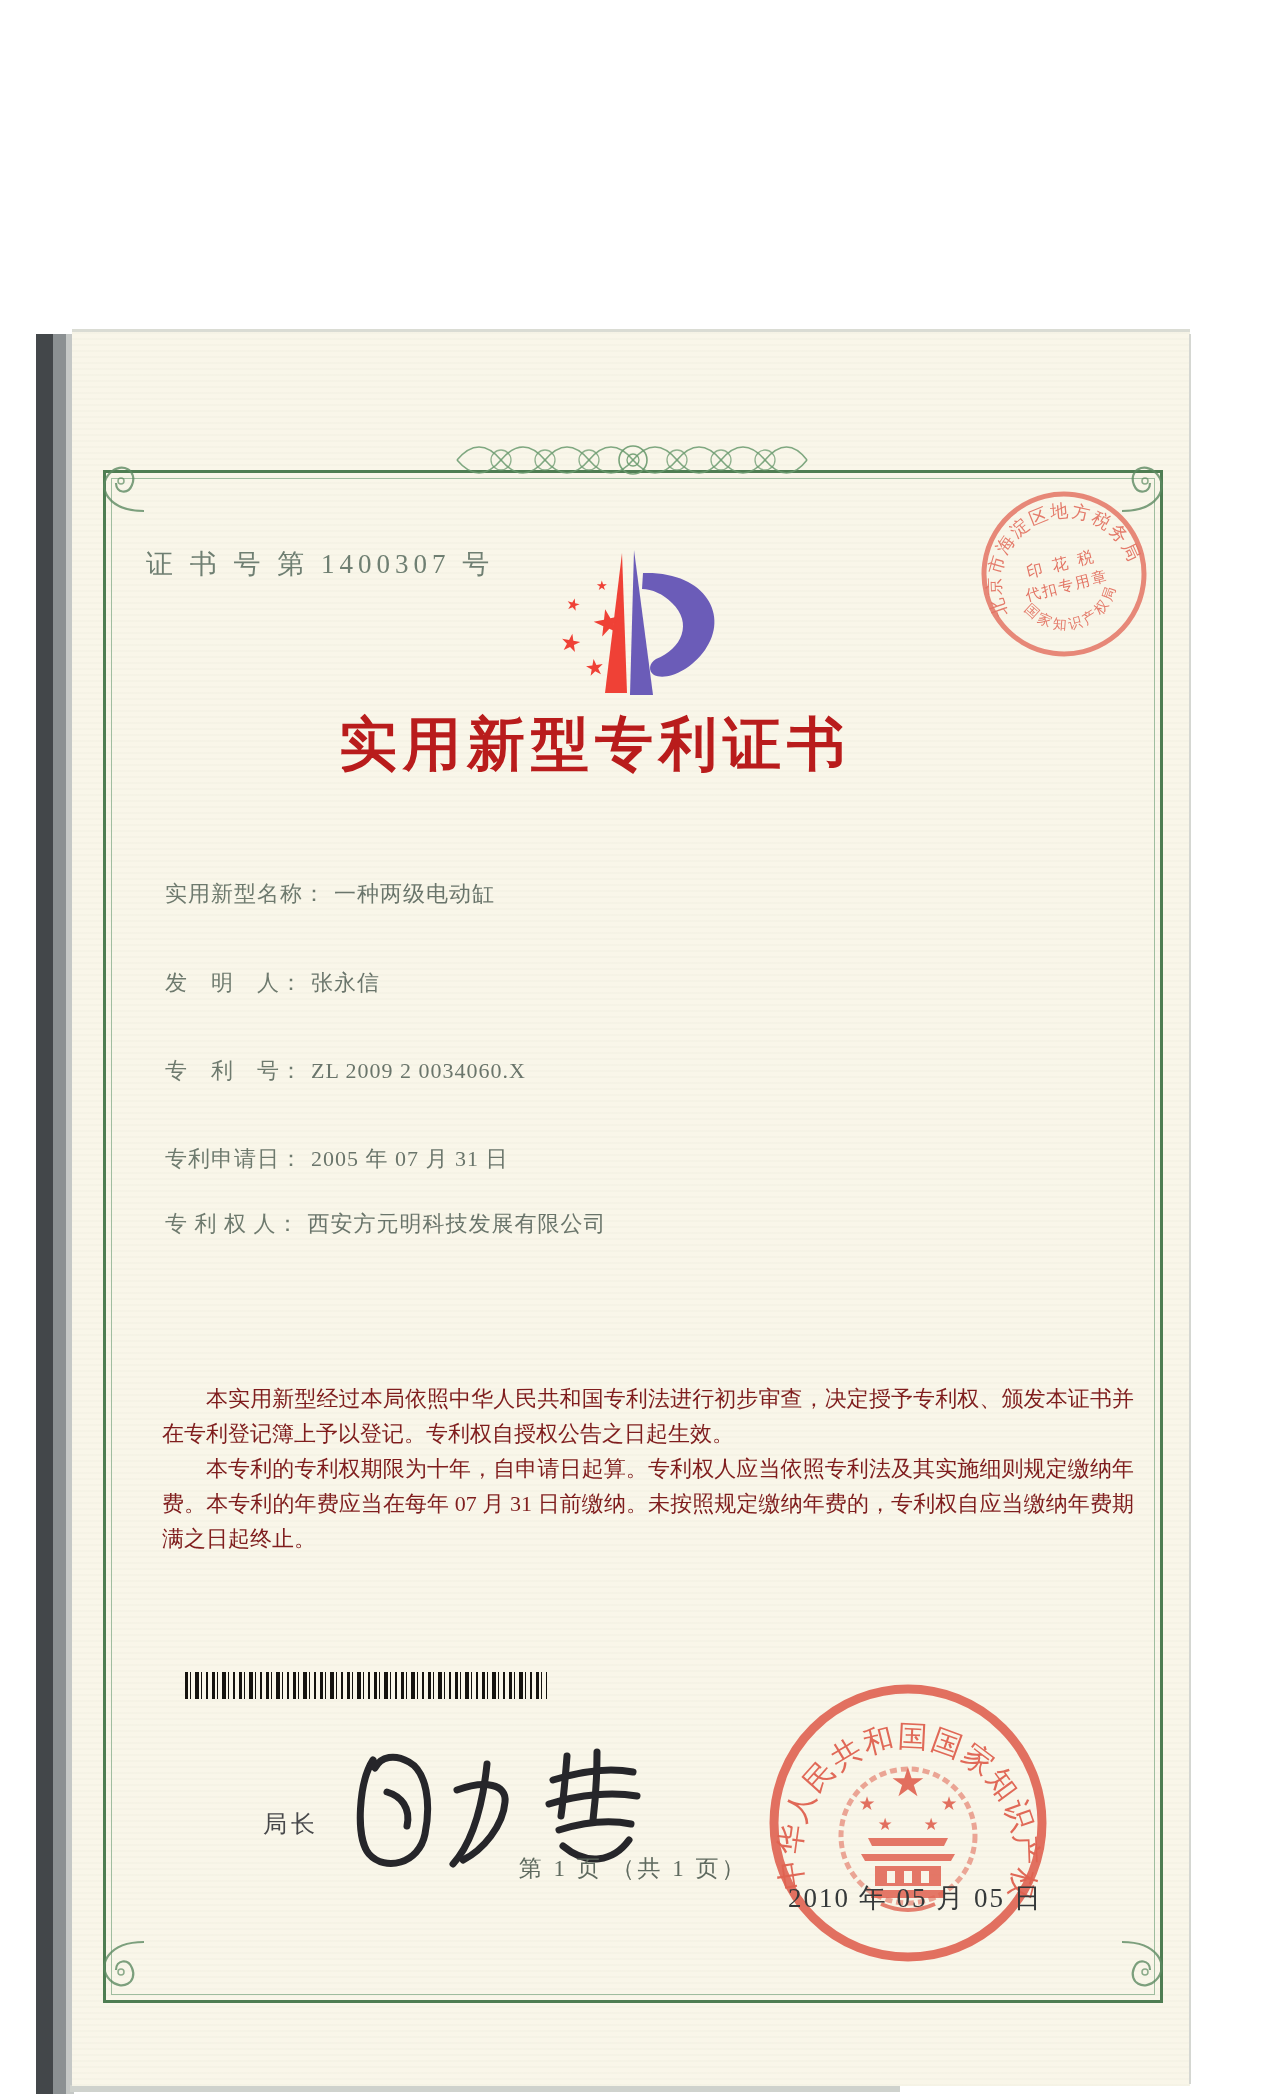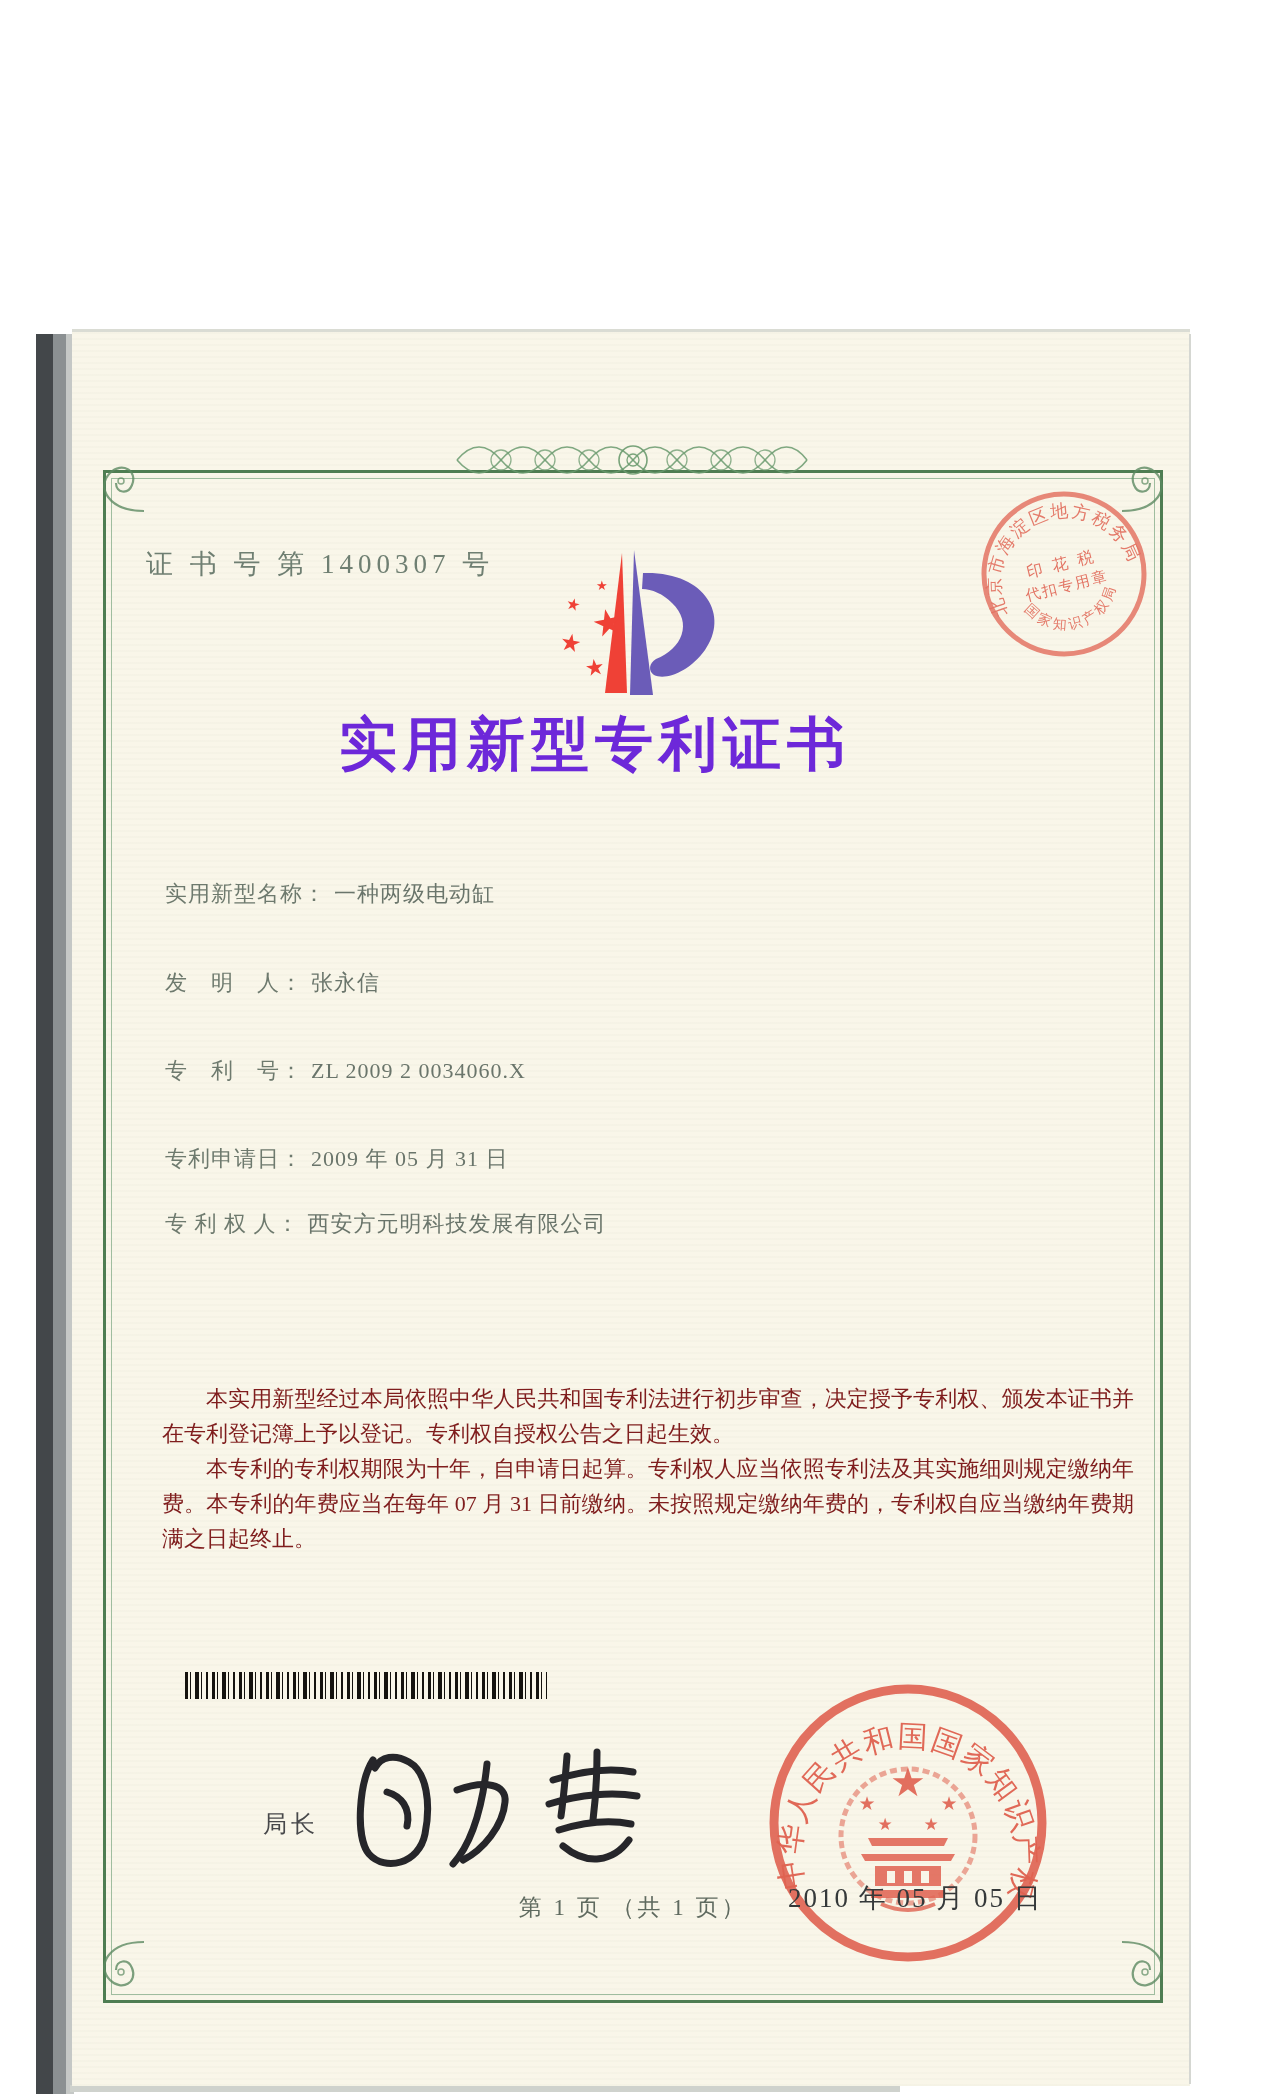--- a/index.html
+++ b/index.html
@@ -25,21 +25,21 @@
   .frame-inner { position:absolute; left:111px; top:478px; width:1044px; height:1517px;
                  border:1px solid #9fbd9f; }
   .corner-orn { position:absolute; width:60px; height:60px; }
 
   .top-ornament { position:absolute; left:452px; top:420px; width:360px; height:74px; }
 
   
   .cert-number { position:absolute; left:146px; top:546px; font-size:27px; letter-spacing:5px;
                  color:#6f7f72; }
   .title { position:absolute; left:300px; top:706px; width:590px; text-align:center;
-           font-size:58px; font-weight:bold; letter-spacing:6px; color:#6d28d9; }
+           font-size:58px; font-weight:bold; letter-spacing:6px; color:#b91c1c; }
 
   .field-row { position:absolute; left:165px; font-size:22px; color:#6e7a6e; letter-spacing:1px; white-space:nowrap; }
   .field-row .value { margin-left:8px; color:#6a756b; }
 
   .body-text { position:absolute; left:162px; top:1381px; width:972px;
                font-size:22px; line-height:35px; color:#7f1d1d; text-align:justify; }
   .body-text p { text-indent:2em; margin:0; }
 
   .barcode { position:absolute; left:185px; top:1672px; width:362px; height:27px;
              background:repeating-linear-gradient(90deg,
@@ -48,21 +48,21 @@
                #15130f 10px 14px, #f9f6e9 14px 16px,
                #15130f 16px 17px, #f9f6e9 17px 21px,
                #15130f 21px 23px, #f9f6e9 23px 27px); }
 
   .director-label { position:absolute; left:263px; top:1808px; font-size:24px; letter-spacing:4px; color:#47484a; }
   .signature-svg { position:absolute; left:345px; top:1742px; }
 
   .seal-date { position:absolute; left:788px; top:1880px; font-size:27px; letter-spacing:2px;
                color:#35393a; z-index:6; white-space:nowrap; }
 
-  .footer { position:absolute; left:353px; top:1892px; width:560px; text-align:center;
+  .footer { position:absolute; left:353px; top:1853px; width:560px; text-align:center;
             font-size:23px; letter-spacing:3px; color:#5f6a5f; }
 
   .logo { position:absolute; left:530px; top:545px; width:210px; height:165px; }
   .logo-star { position:absolute; color:#ef4136; line-height:1; }
 
   .tax-seal { position:absolute; left:975px; top:485px; width:178px; height:178px;
               transform:rotate(-14deg); opacity:0.88; z-index:5; }
   .office-seal { position:absolute; left:763px; top:1678px; width:290px; height:290px;
                  opacity:0.9; z-index:5; }
 </style>
@@ -149,21 +149,21 @@
   <div class="field-row" style="top:879px;">
     <span>实用新型名称：</span><span class="value">一种两级电动缸</span>
   </div>
   <div class="field-row" style="top:968px;">
     <span>发　明　人：</span><span class="value">张永信</span>
   </div>
   <div class="field-row" style="top:1056px;">
     <span>专　利　号：</span><span class="value">ZL 2009 2 0034060.X</span>
   </div>
   <div class="field-row" style="top:1144px;">
-    <span>专利申请日：</span><span class="value">2009 年 05 月 31 日</span>
+    <span>专利申请日：</span><span class="value">2005 年 07 月 31 日</span>
   </div>
   <div class="field-row" style="top:1209px;">
     <span>专 利 权 人：</span><span class="value">西安方元明科技发展有限公司</span>
   </div>
 
   <div class="body-text">
     <p>本实用新型经过本局依照中华人民共和国专利法进行初步审查，决定授予专利权、颁发本证书并在专利登记簿上予以登记。专利权自授权公告之日起生效。</p>
     <p>本专利的专利权期限为十年，自申请日起算。专利权人应当依照专利法及其实施细则规定缴纳年费。本专利的年费应当在每年 07 月 31 日前缴纳。未按照规定缴纳年费的，专利权自应当缴纳年费期满之日起终止。</p>
   </div>
 

